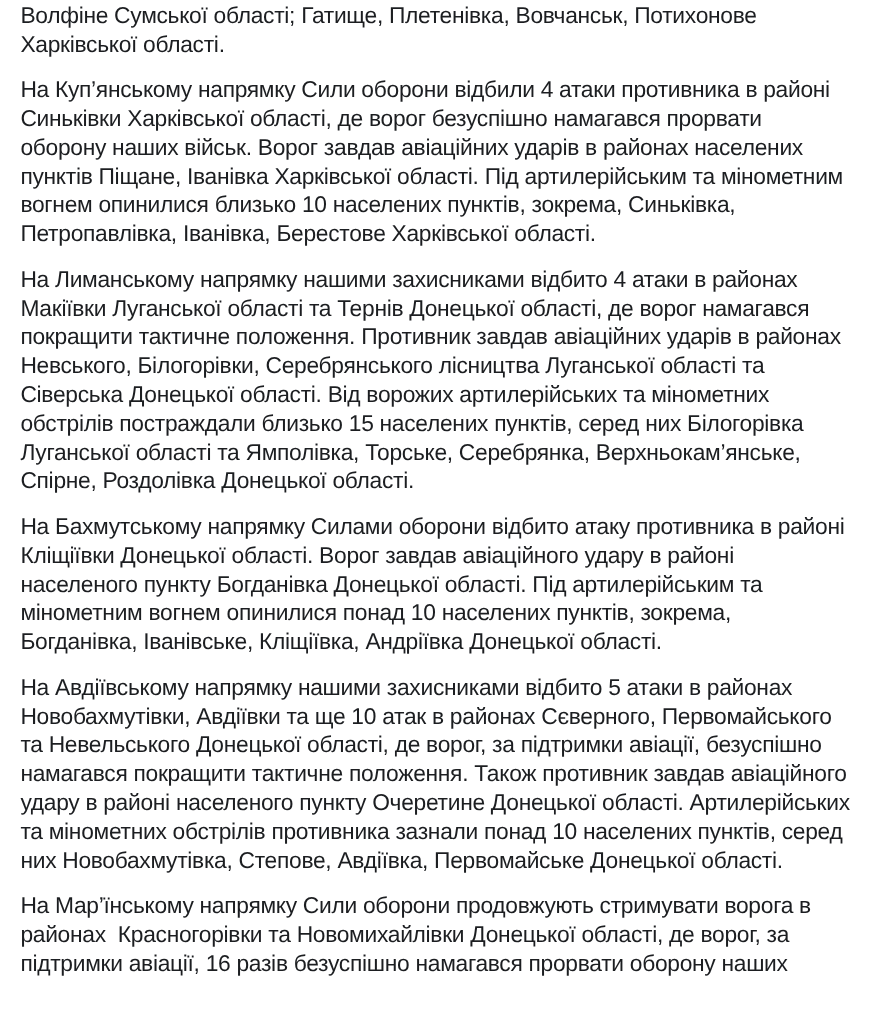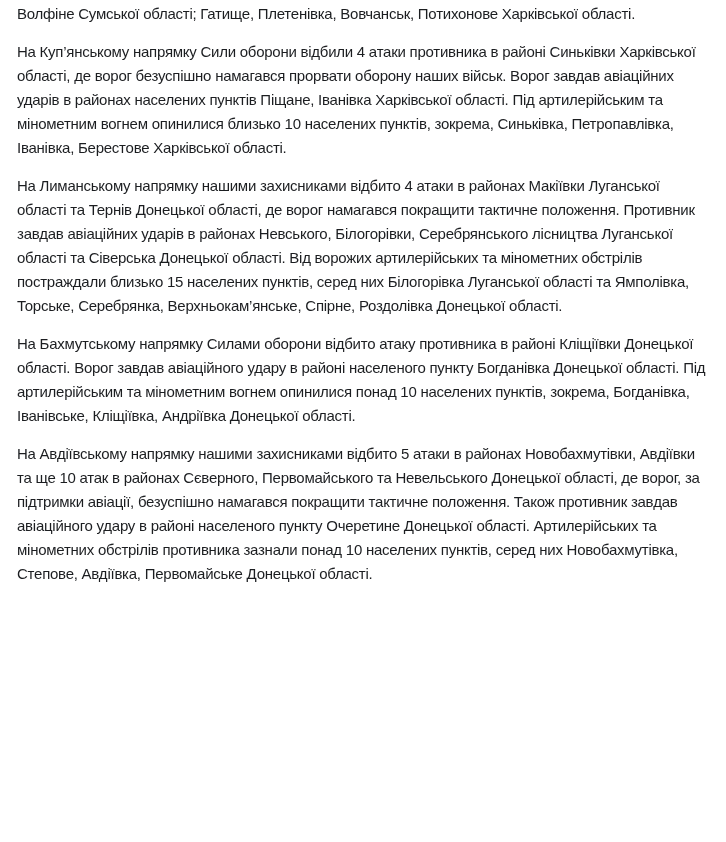--- a/index.html
+++ b/index.html
@@ -11,33 +11,34 @@
     width: 726px;
     height: 842px;
     overflow: hidden;
     font-family: "Liberation Sans", "DejaVu Sans", sans-serif;
   }
   .post-text {
     padding: 2px 16px 0 17px;
   }
   .post-text p {
     margin: 0 0 14px 0;
-    font-size: 15px;
+    font-size: 19px;
     line-height: 24px;
     letter-spacing: -0.25px;
     color: #1c1e21;
     white-space: pre-wrap;       
     text-rendering: optimizeLegibility;
   }
   .post-text p:last-child {
     margin-bottom: 0;
   }
 </style>
 </head>
 <body>
 
 <main class="post-text">
   <p>Волфіне Сумської області; Гатище, Плетенівка, Вовчанськ, Потихонове Харківської області.</p>
   <p>На Куп’янському напрямку Сили оборони відбили 4 атаки противника в районі Синьківки Харківської області, де ворог безуспішно намагався прорвати оборону наших військ. Ворог завдав авіаційних ударів в районах населених пунктів Піщане, Іванівка Харківської області. Під артилерійським та мінометним вогнем опинилися близько 10 населених пунктів, зокрема, Синьківка, Петропавлівка, Іванівка, Берестове Харківської області.</p>
   <p>На Лиманському напрямку нашими захисниками відбито 4 атаки в районах Макіївки Луганської області та Тернів Донецької області, де ворог намагався покращити тактичне положення. Противник завдав авіаційних ударів в районах Невського, Білогорівки, Серебрянського лісництва Луганської області та Сіверська Донецької області. Від ворожих артилерійських та мінометних обстрілів постраждали близько 15 населених пунктів, серед них Білогорівка Луганської області та Ямполівка, Торське, Серебрянка, Верхньокам’янське, Спірне, Роздолівка Донецької області.</p>
   <p>На Бахмутському напрямку Силами оборони відбито атаку противника в районі Кліщіївки Донецької області. Ворог завдав авіаційного удару в районі населеного пункту Богданівка Донецької області. Під артилерійським та мінометним вогнем опинилися понад 10 населених пунктів, зокрема, Богданівка, Іванівське, Кліщіївка, Андріївка Донецької області.</p>
   <p>На Авдіївському напрямку нашими захисниками відбито 5 атаки в районах Новобахмутівки, Авдіївки та ще 10 атак в районах Сєверного, Первомайського та Невельського Донецької області, де ворог, за підтримки авіації, безуспішно намагався покращити тактичне положення. Також противник завдав авіаційного удару в районі населеного пункту Очеретине Донецької області. Артилерійських та мінометних обстрілів противника зазнали понад 10 населених пунктів, серед них Новобахмутівка, Степове, Авдіївка, Первомайське Донецької області.</p>
+  <p>На Мар’їнському напрямку Сили оборони продовжують стримувати ворога в районах  Красногорівки та Новомихайлівки Донецької області, де ворог, за підтримки авіації, 16 разів безуспішно намагався прорвати оборону наших</p>
 </main>
 
 </body></html>

